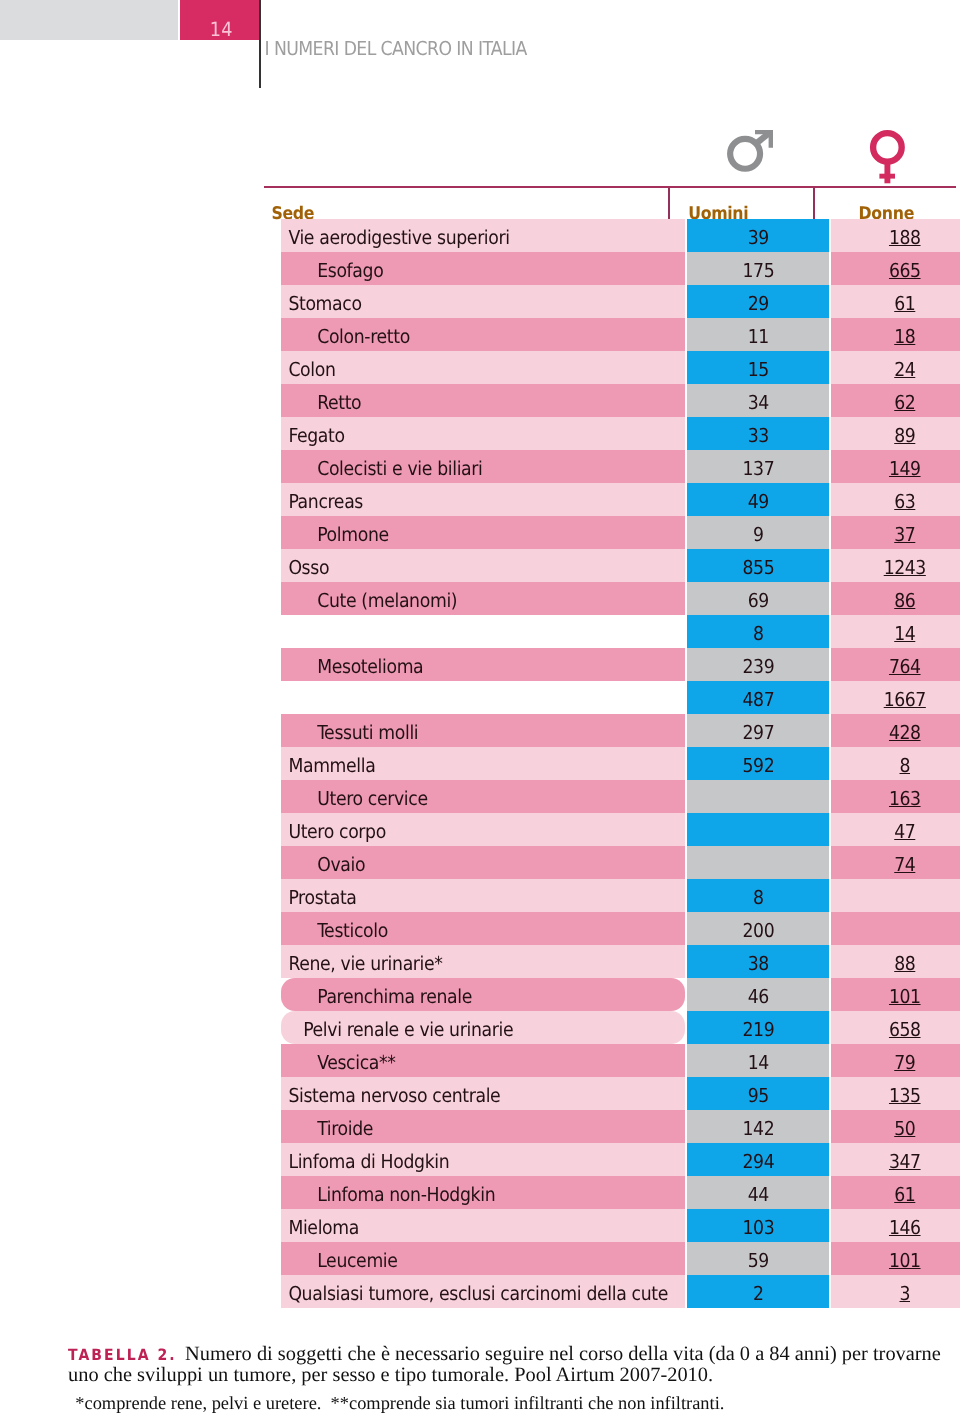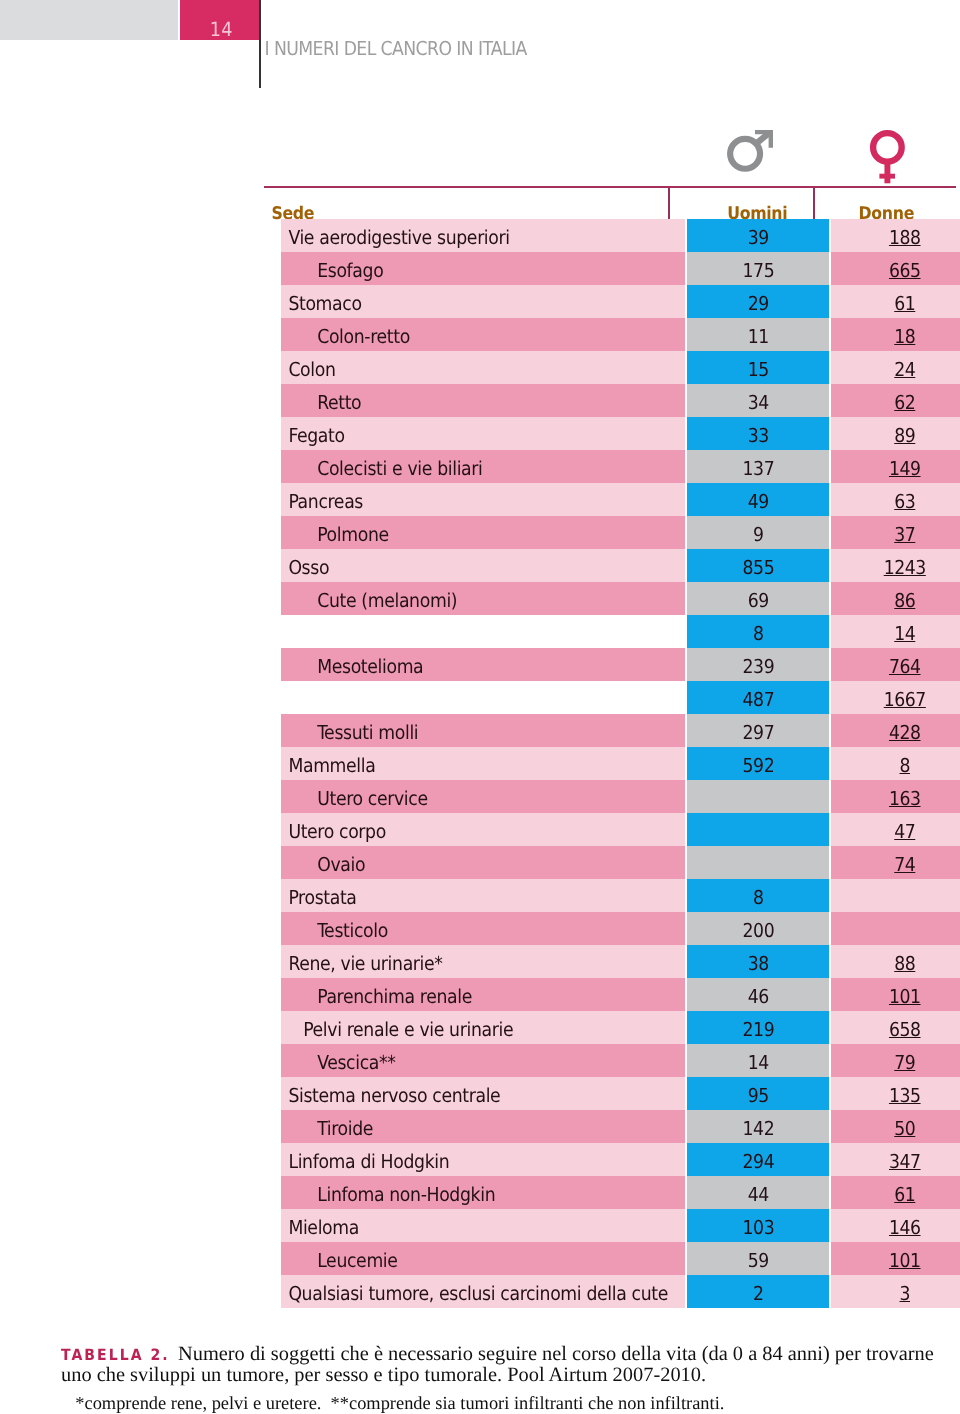--- a/index.html
+++ b/index.html
@@ -47,44 +47,44 @@
   .sym-male { position:absolute; left:726.8px; top:126.8px; }
   .sym-female { position:absolute; left:866.6px; top:126.5px; }
 
   
   .tbl { position:absolute; left:264.2px; top:186px; width:692.2px; }
   .tbl-toprule { height:2px; background:#A5305C; width:692.2px; }
   .thead { position:relative; height:30.5px; }
   .thead .cell { position:absolute; top:0; height:47px; display:flex; align-items:center; box-sizing:border-box; padding-top:5px;
                  font-weight:bold; font-size:17.5px; letter-spacing:-0.3px; color:#a16207; }
   .th-sede { left:7.2px; }
-  .th-uomini { left:422px; width:142.2px; justify-content:center; }
+  .th-uomini { left:383px; width:142.2px; justify-content:center; }
   .th-donne { left:551.6px; width:141px; justify-content:center; }
   .vdiv { position:absolute; width:2.1px; background:#94305A; top:0px; height:30.5px; }
   .vdiv1 { left:403.6px; }
   .vdiv2 { left:548.4px; }
 
   .row { position:relative; height:33px;margin-left:17px; }
   .c-sede { position:absolute; left:0; top:0; width:403.8px; height:33px; display:flex; align-items:center; box-sizing:border-box;
             padding-left:7.2px; padding-top:4.4px; font-size:19.2px; letter-spacing:-0.35px; color:#231015; }
-  .c-sede.ind { padding-left:22px; }
+  .c-sede.ind { padding-left:22px;border-radius:14px; }
   .c-uom { position:absolute; left:406.1px; top:0; width:142.2px; height:33px; display:flex; align-items:center; justify-content:center;
            padding-top:4.4px; box-sizing:border-box; font-size:19.2px; letter-spacing:-0.45px; color:#231015; }
   .c-don { position:absolute; left:549.9px; top:0; width:144px; height:33px; display:flex; align-items:center; justify-content:center;
            font-size:19.2px; letter-spacing:-0.45px; color:#231015; padding-left:3.4px; padding-top:4.4px; box-sizing:border-box;text-decoration:underline; }
   .lt .c-sede { background:#F7D2DC; }
   .lt .c-uom  { background:#0ea5e9; }
   .lt .c-don  { background:#F7D2DC; }
   .dk .c-sede { background:#EE9AB5;padding-left:36px; }
   .dk .c-uom  { background:#C5C7C9; }
   .dk .c-don  { background:#EE9AB5; }
 
   
   .cap {
-    position:absolute; left:61px; top:1344px; width:882px;
+    position:absolute; left:68px; top:1344px; width:882px;
     font-family:"Liberation Serif", serif;
     font-size:20.4px; line-height:20.4px; color:#111;
   }
   .cap-label {
     font-family:"DejaVu Sans", sans-serif; font-stretch:condensed;
     font-weight:bold; color:#BE2255; font-size:15.6px; letter-spacing:2.05px; margin-right:3.2px;
   }
   .cap-foot {
     position:absolute; left:75.3px; top:1393px; width:882px;
     font-family:"Liberation Serif", serif;

